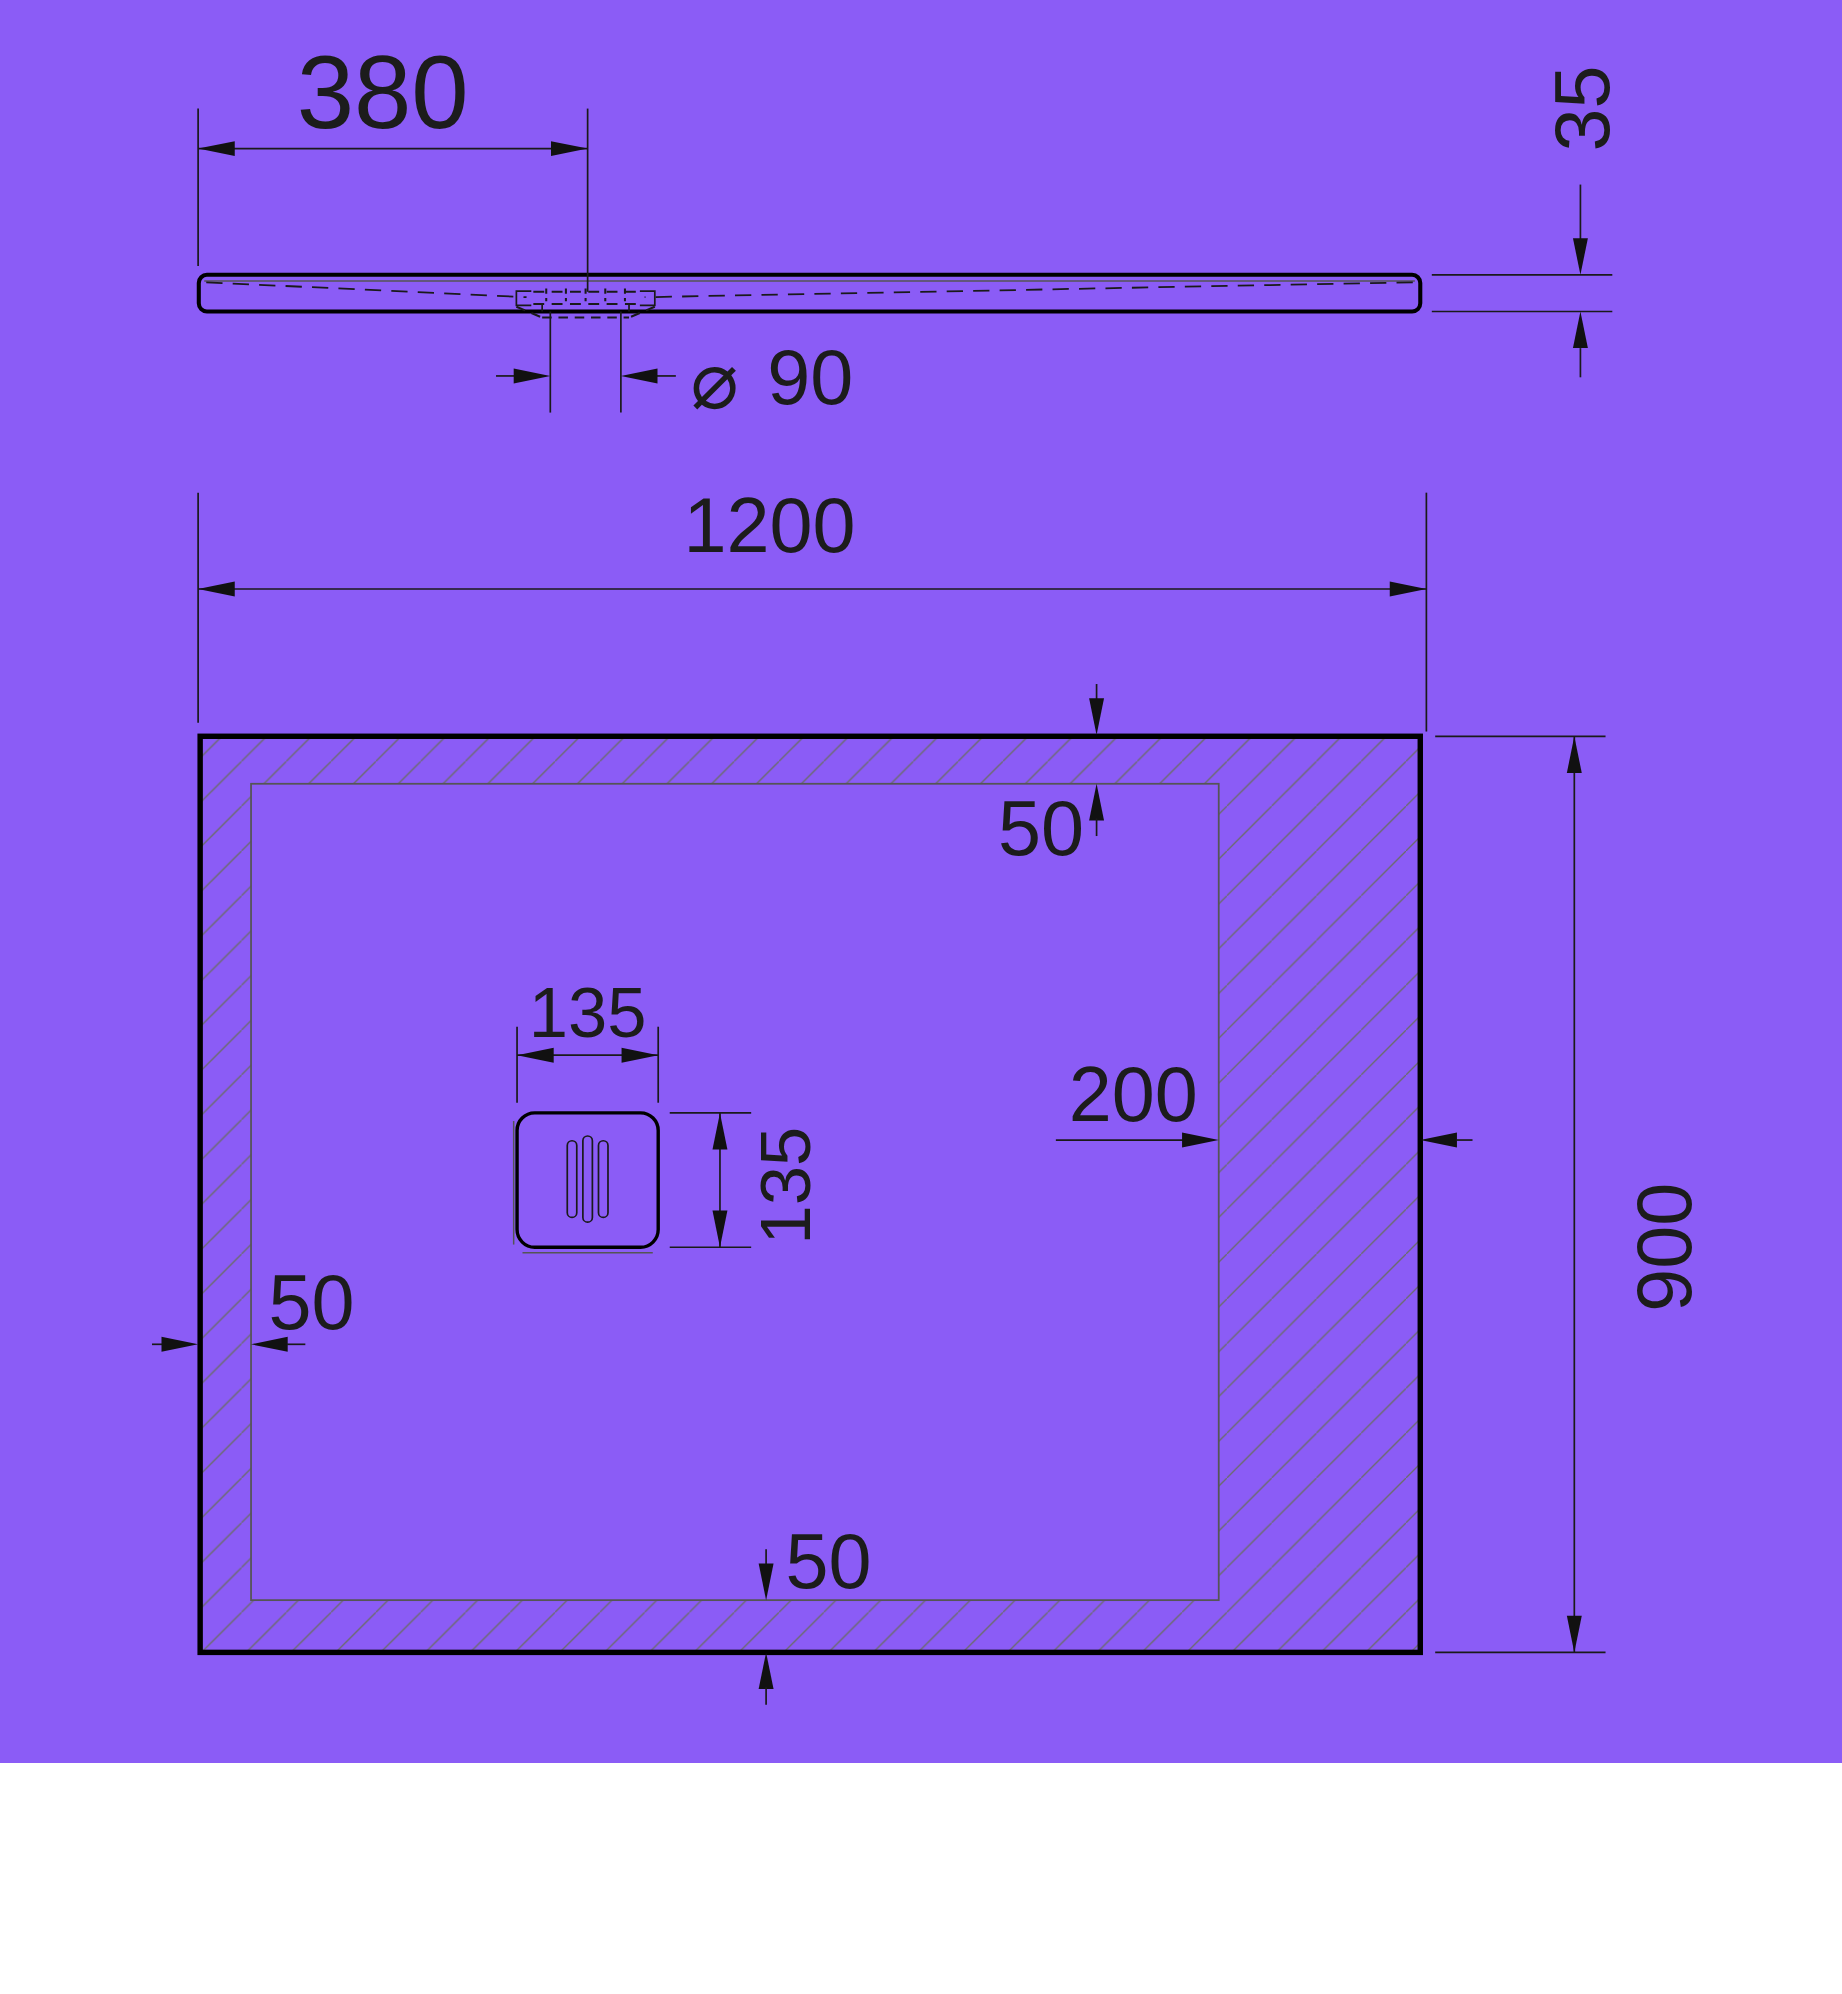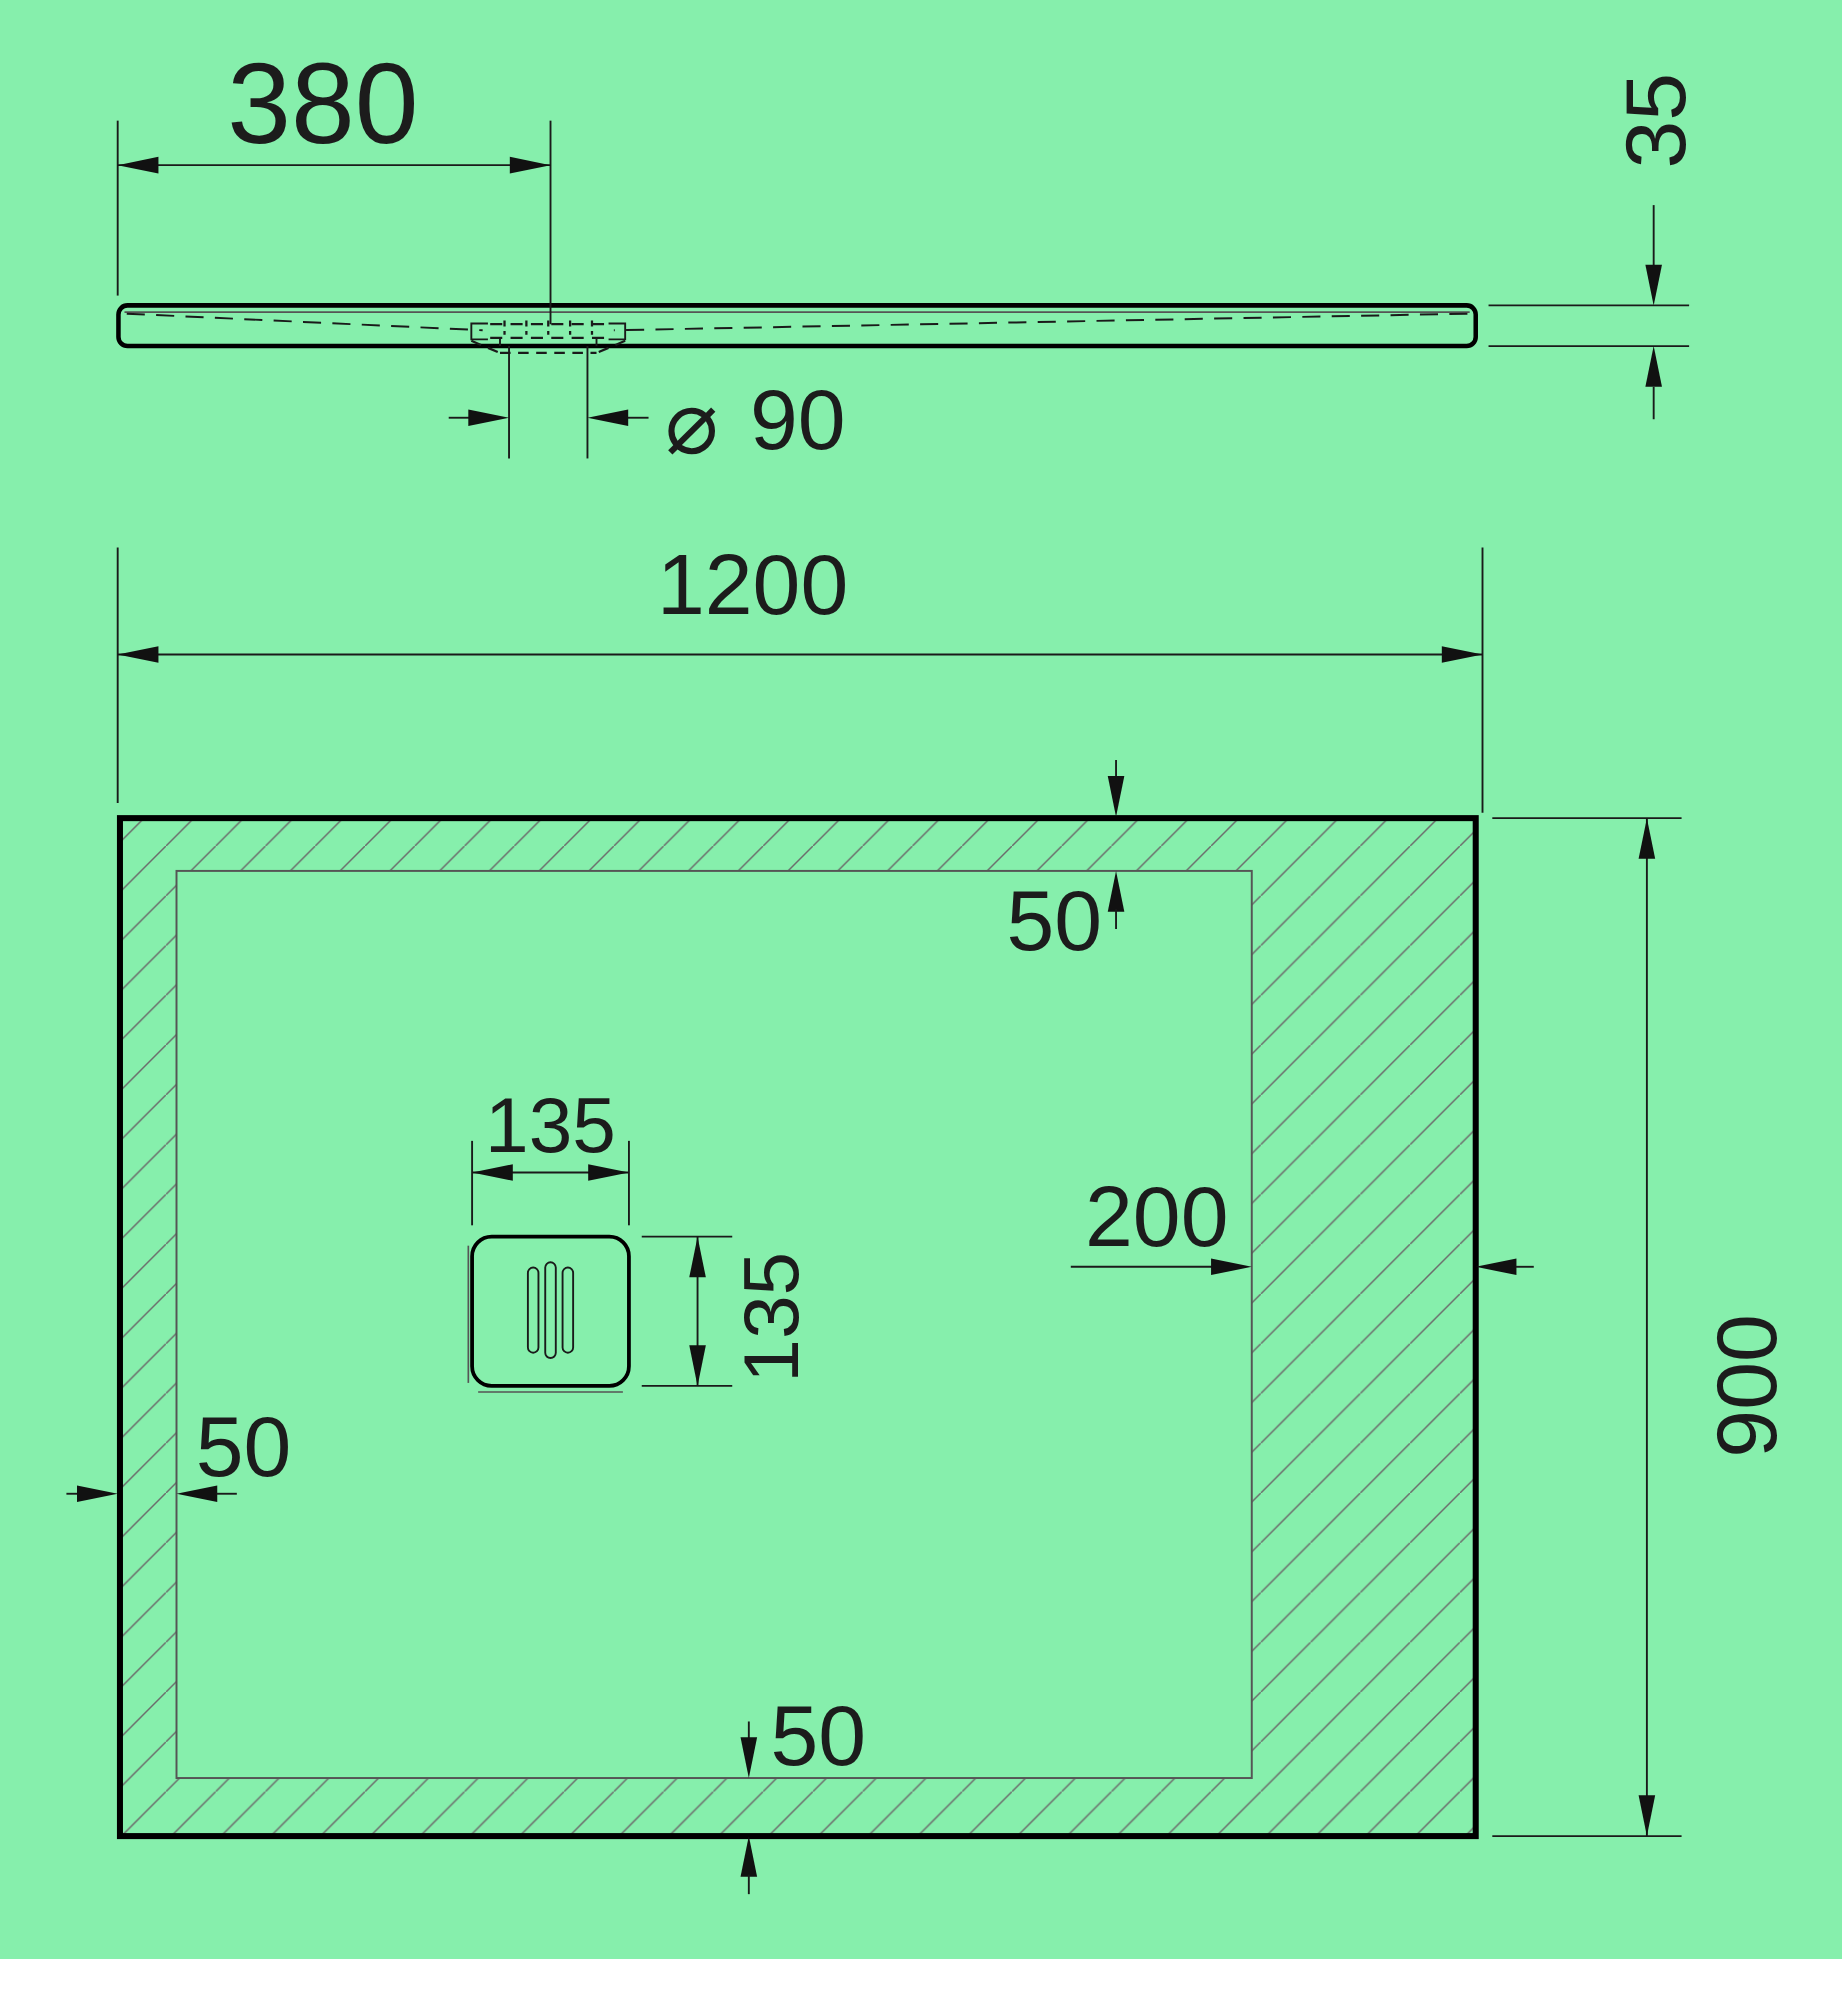--- a/index.html
+++ b/index.html
@@ -1,19 +1,19 @@
 <!DOCTYPE html>
 <html style="font-size:12.3px"><head>
 <meta charset="utf-8">
 <style>
   html,body{margin:0;padding:0;background:#ffffff;}
   .sheet{
     position:relative;
-    width:1843px;height:1959px;
-    background:#86efac;
+    width:1843px;height:1763px;
+    background:#8b5cf6;
     font-family:"Liberation Sans", sans-serif;
   }
   svg{position:absolute;left:0;top:0;width:100%;height:100%;}
   text{
     fill:#1c1c1c;
     font-family:"Liberation Sans","DejaVu Sans",sans-serif;
     text-anchor:middle;
   }
   .dimtxt{font-size:114px;}
   .dimtxt-big{font-size:152px;}

